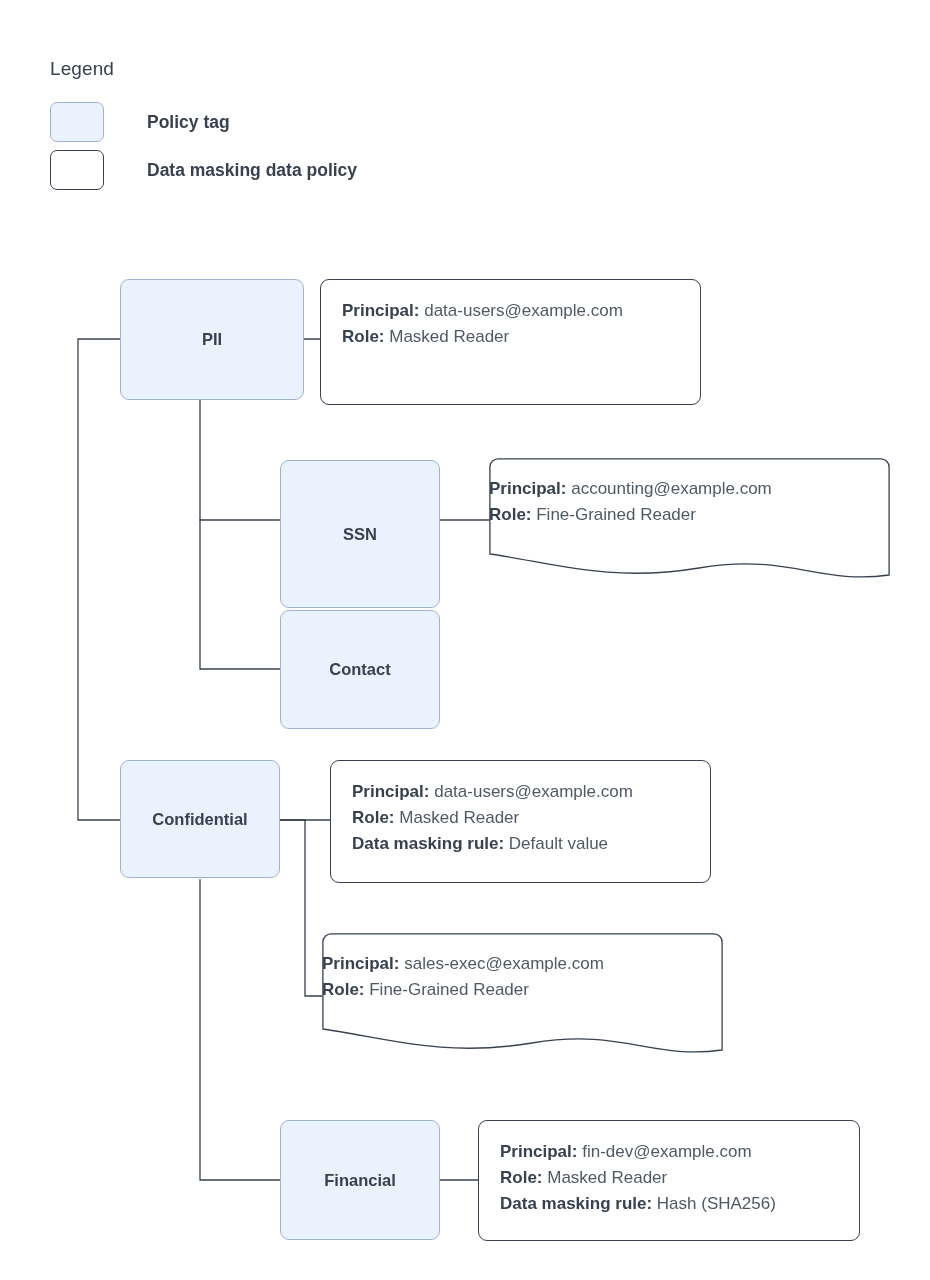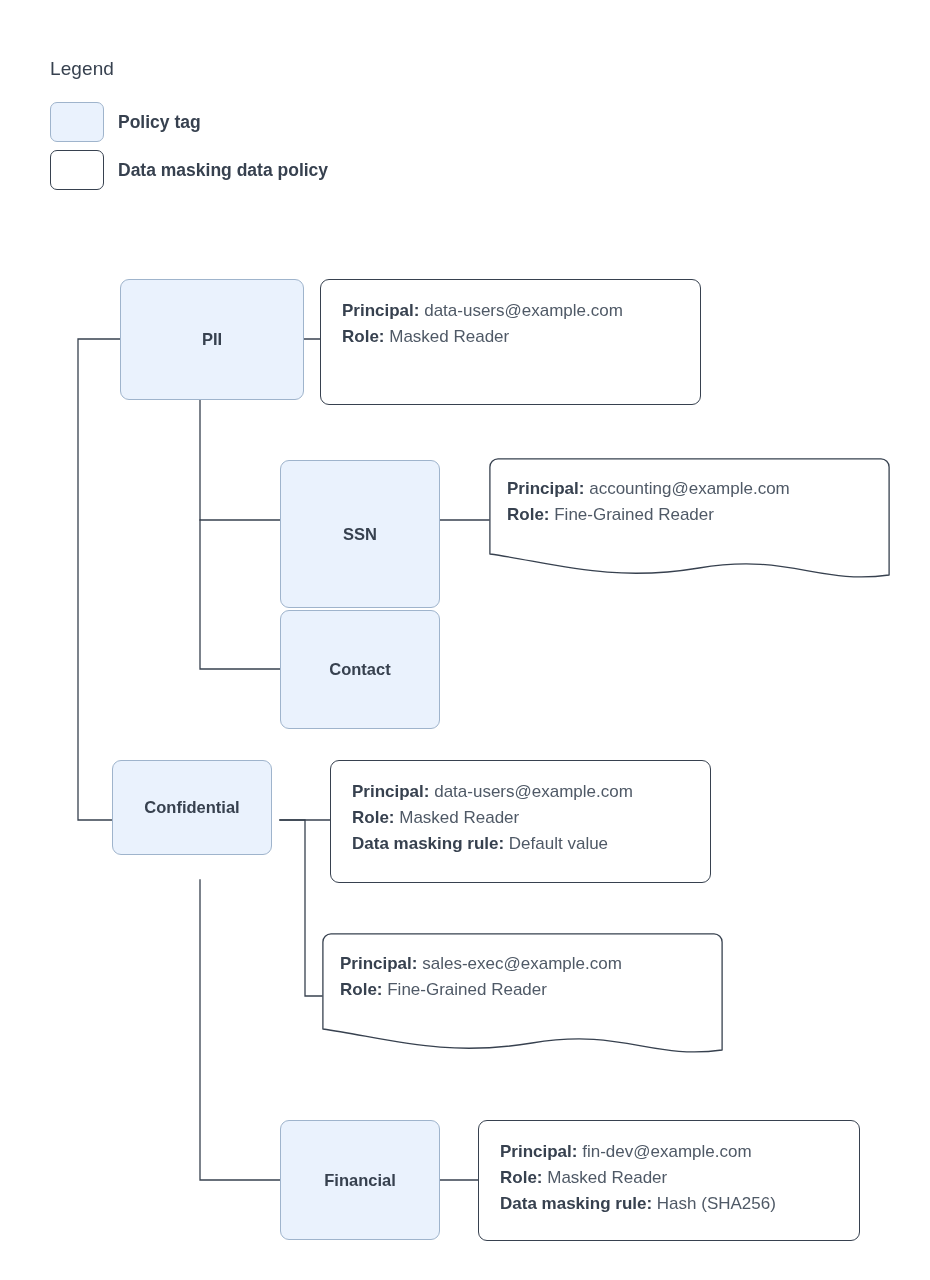--- a/index.html
+++ b/index.html
@@ -65,21 +65,21 @@
   .swatch.tag {
     background: #eaf2fd;
     border-color: #9fb4cc;
   }
   .swatch.doc {
     border: none;
     position: relative;
     background: none;
   }
   .legend-label {
-    margin-left: 14px;
+    margin-left: 43px;
     font-size: 17.5px;
     font-weight: bold;
     white-space: nowrap;
     color: #37414f;
   }
 
   
   .node {
     position: absolute;
     box-sizing: border-box;
@@ -108,21 +108,21 @@
   .detail.doc {
     border: none;
     background: none;
     padding: 0;
   }
   .detail .lines {
     position: relative;
     z-index: 2;
   }
   .detail.doc .lines {
-    padding: 18px 13px 0 18px;
+    padding: 18px 13px 0 0;
   }
   .detail b {
     color: #37414f;
     font-weight: bold;
   }
   .detail .val { color: #4f5966; }
 
   .docsvg {
     position: absolute;
     left: 0;
@@ -177,21 +177,21 @@
   </div>
 
   <div class="node" style="left:280px; top:460px; width:160px; height:148px;">
     <span>SSN</span>
   </div>
 
   <div class="node" style="left:280px; top:610px; width:160px; height:119px;">
     <span>Contact</span>
   </div>
 
-  <div class="node" style="left:112px; top:760px; width:160px; height:95px;">
+  <div class="node" style="left:120px; top:760px; width:160px; height:118px;">
     <span>Confidential</span>
   </div>
 
   <div class="node" style="left:280px; top:1120px; width:160px; height:120px;">
     <span>Financial</span>
   </div>
 
   <div class="detail" style="left:320px; top:279px; width:381px; height:126px;">
     <div class="lines">
       <div>

